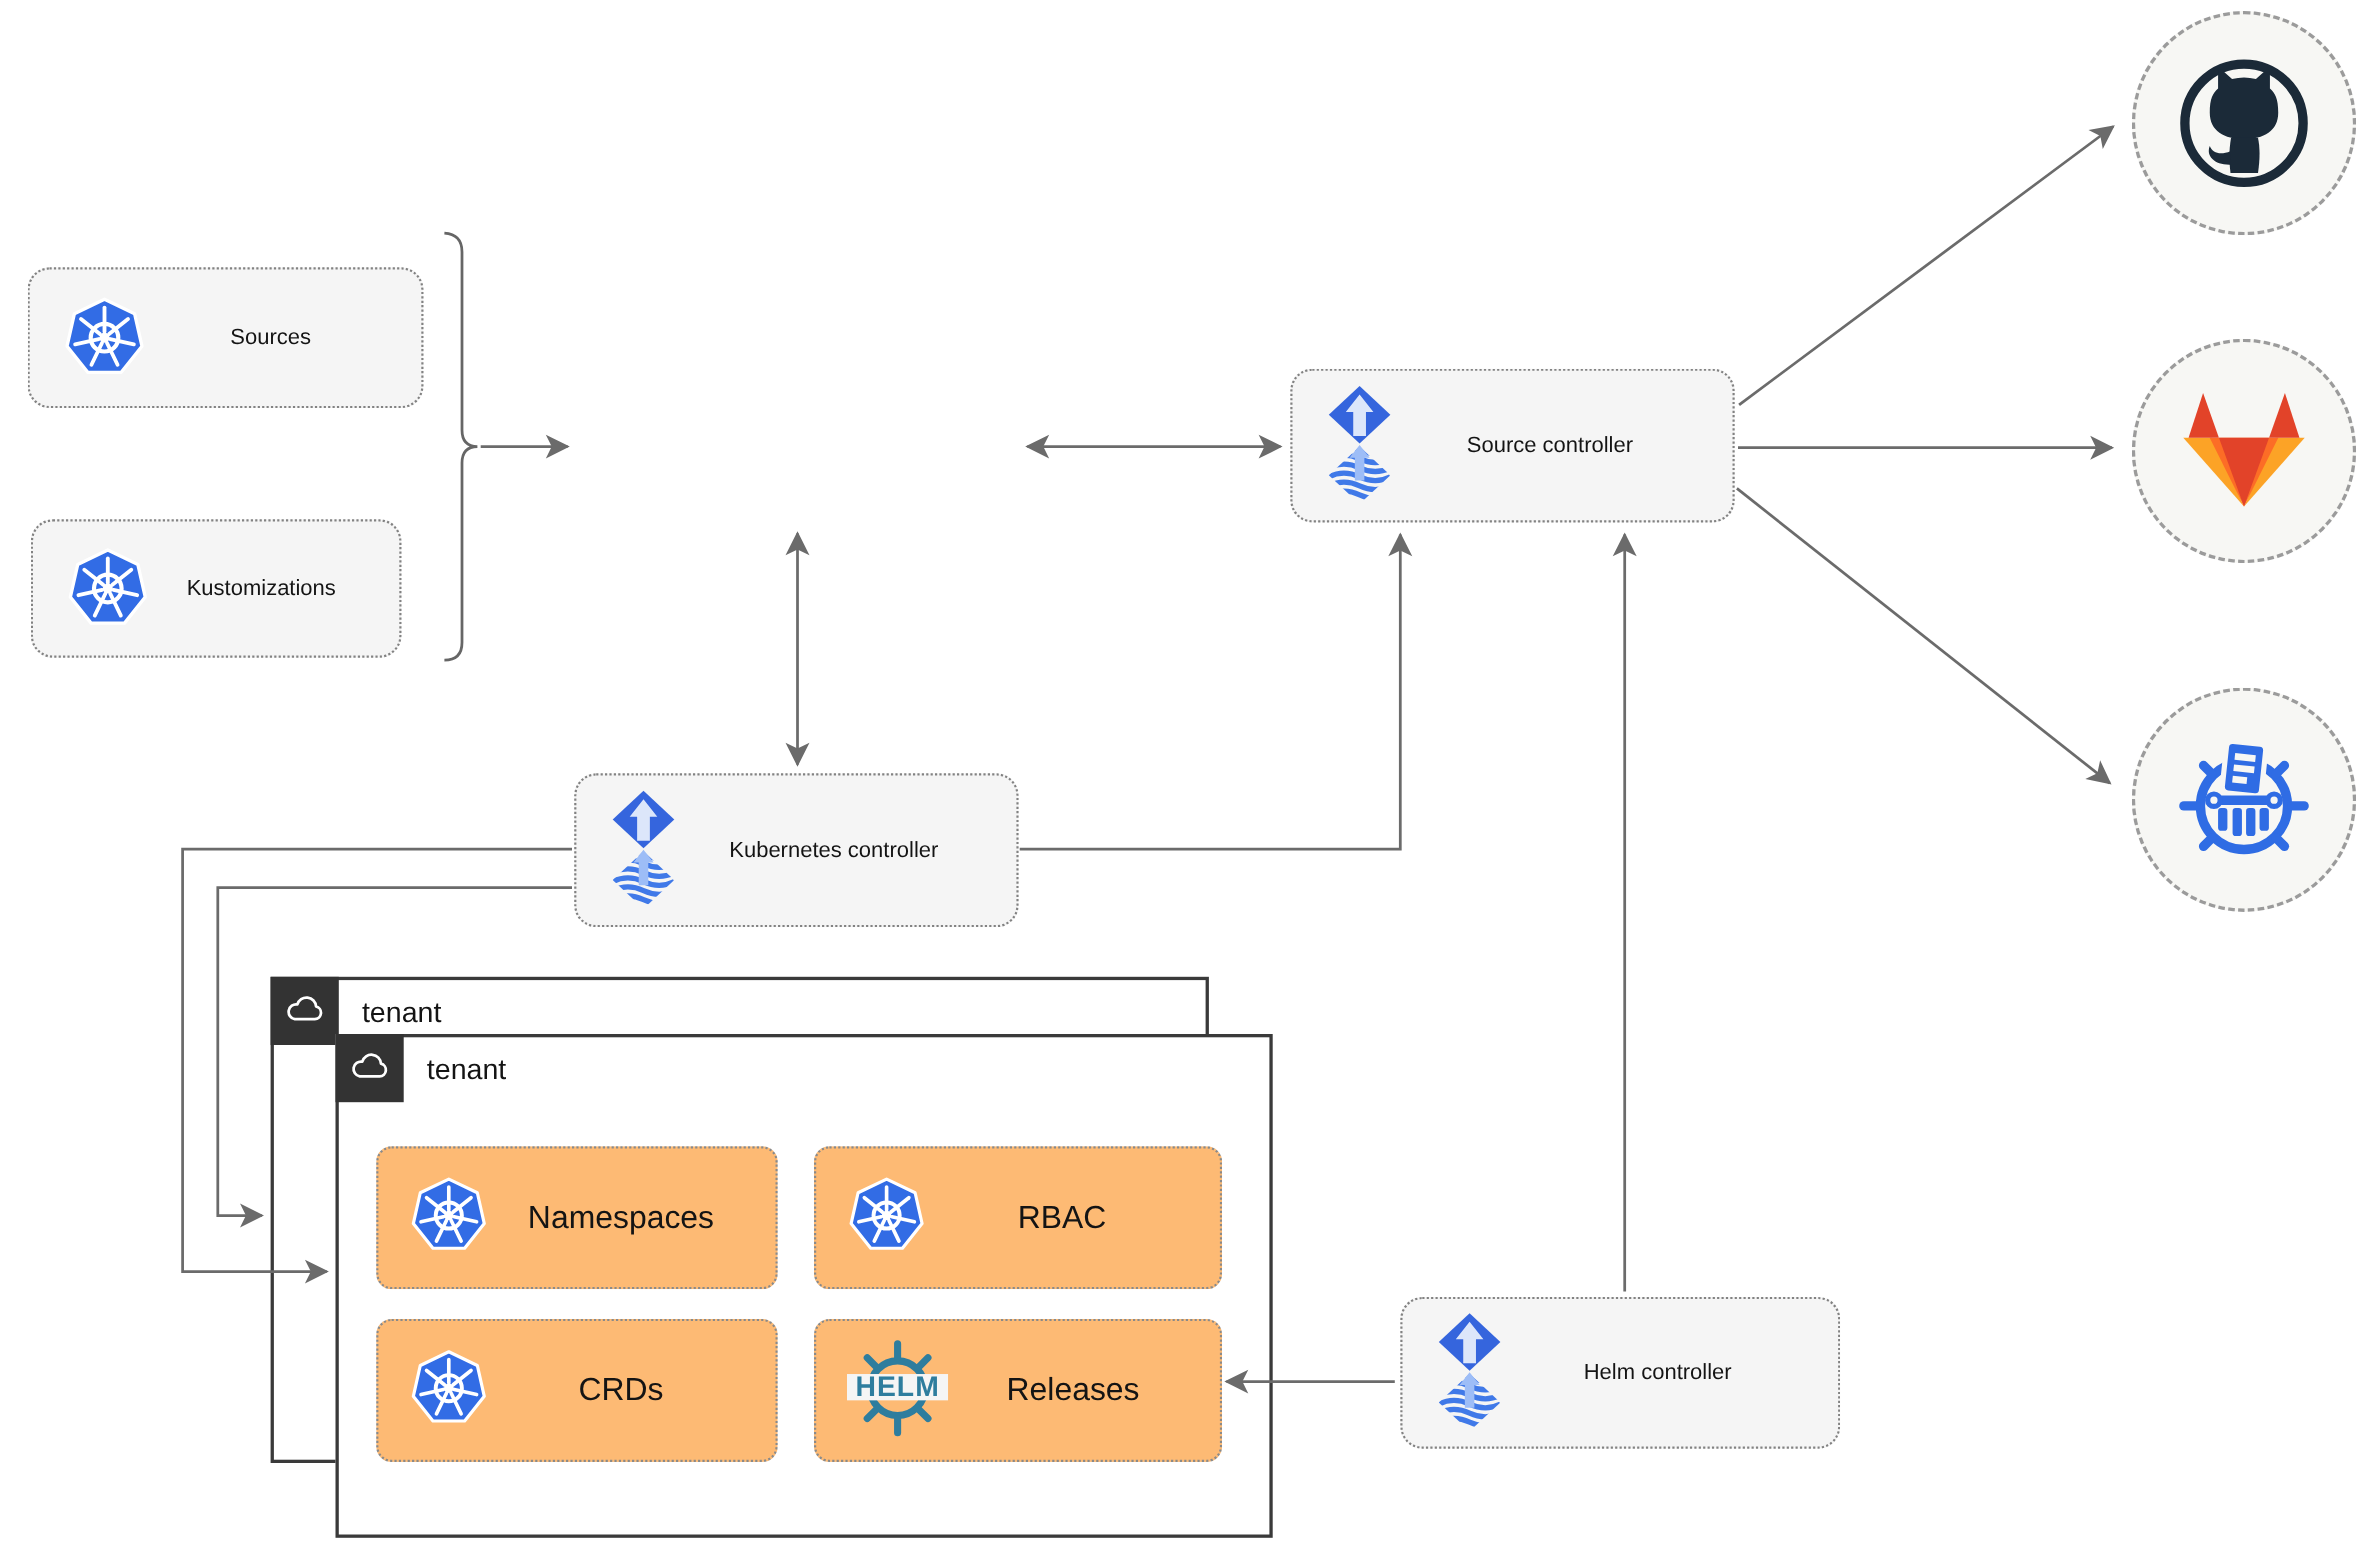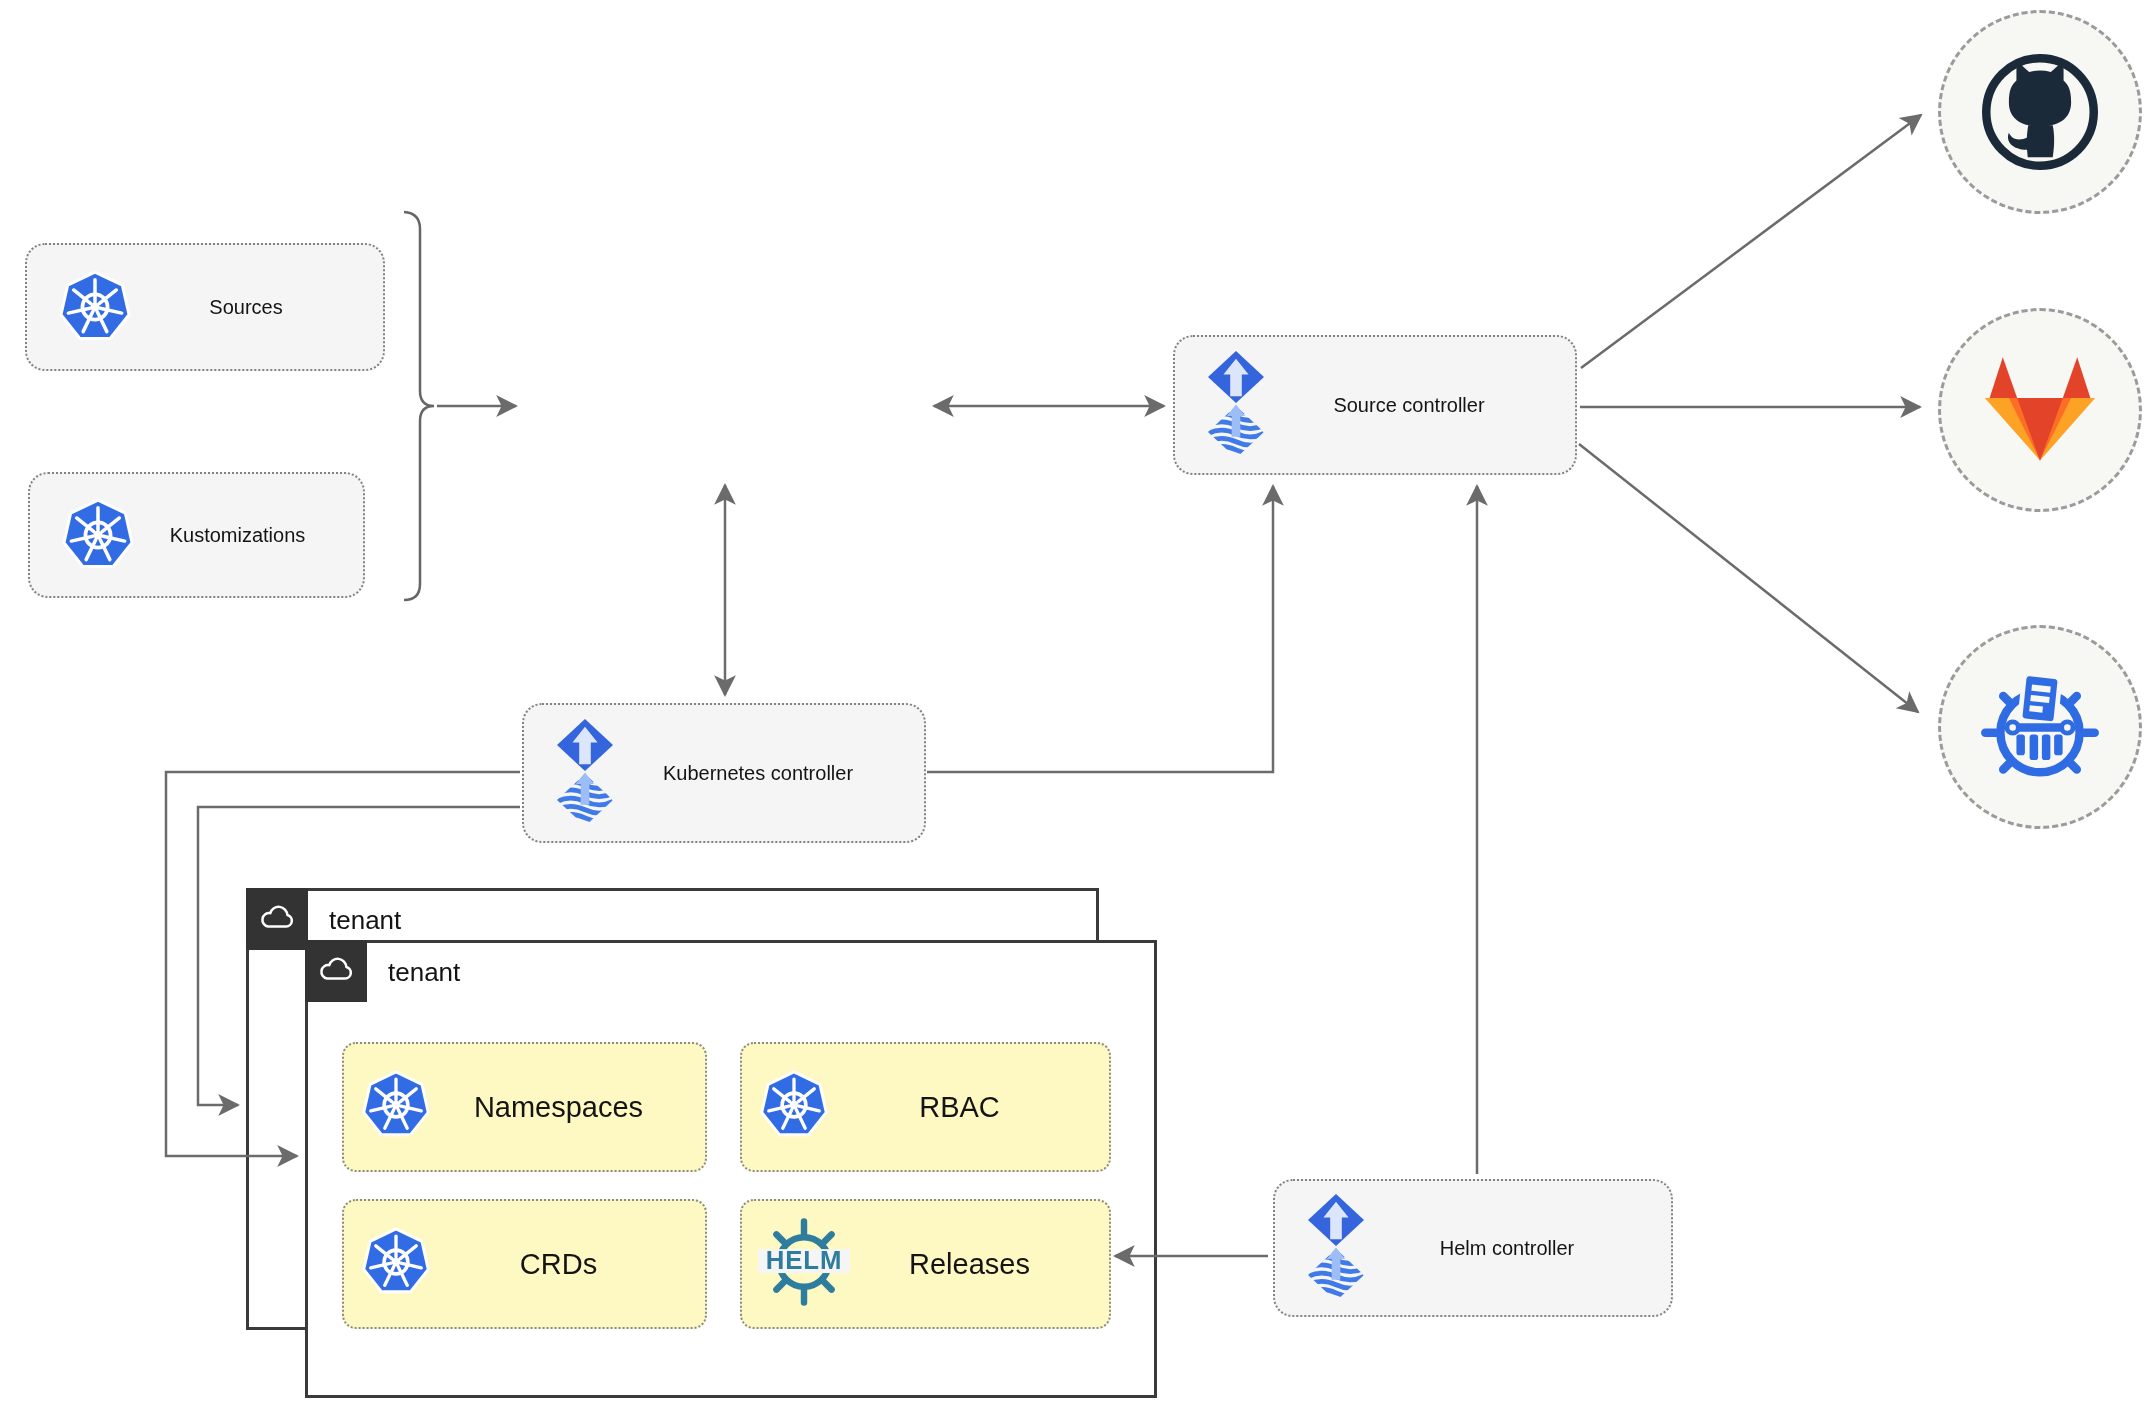--- a/index.html
+++ b/index.html
@@ -5,23 +5,23 @@
   html,body{margin:0;padding:0;background:#ffffff;}
   #canvas{position:relative;width:2144px;height:1407px;background:#ffffff;
           font-family:"Liberation Sans", sans-serif;color:#141414;overflow:hidden;}
   .node{position:absolute;display:flex;align-items:center;background:#f5f5f5;
         border:2px dotted #828282;border-radius:20px;box-sizing:border-box;}
   .node .nicon{flex:none;margin-left:30px;display:flex;align-items:center;justify-content:center;}
   .node .nlabel{flex:1;text-align:center;font-size:20px;padding-right:24px;line-height:1.25;}
   .node .nlabel .wrapbox{display:inline-block;max-width:195px;}
   .k8s-ico{width:76px;height:76px;}
   .flux-ico{width:62px;height:112px;}
-  .chip{position:absolute;display:flex;align-items:center;background:#fef9c3;
+  .chip{position:absolute;display:flex;align-items:center;background:#fdba74;
         border:2px dotted #8a8a8a;border-radius:14px;box-sizing:border-box;}
-  .chip .nicon{flex:none;margin-left:16px;text-align:center;}
+  .chip .nicon{flex:none;margin-left:28px;text-align:center;}
   .chip .nlabel{flex:1;text-align:center;font-size:29px;padding-right:20px;}
   .chip .k8s-ico{width:72px;height:72px;}
   .helm-logo{width:92px;height:92px;}
   .tenant{position:absolute;background:#ffffff;border:3px solid #3a3a3a;box-sizing:border-box;}
   .tenant .badge{position:absolute;left:-3px;top:-3px;width:62px;height:62px;background:#333333;
         display:flex;align-items:center;justify-content:center;}
   .tenant .badge svg{width:40px;height:40px;}
   .tenant .tlabel{position:absolute;left:80px;top:0px;height:58px;line-height:58px;font-size:26px;color:#141414;}
   .target-circle{position:absolute;width:204px;height:204px;border:3px dashed #9b9b9b;border-radius:50%;
         background:#f7f7f4;box-sizing:border-box;display:flex;align-items:center;justify-content:center;}

